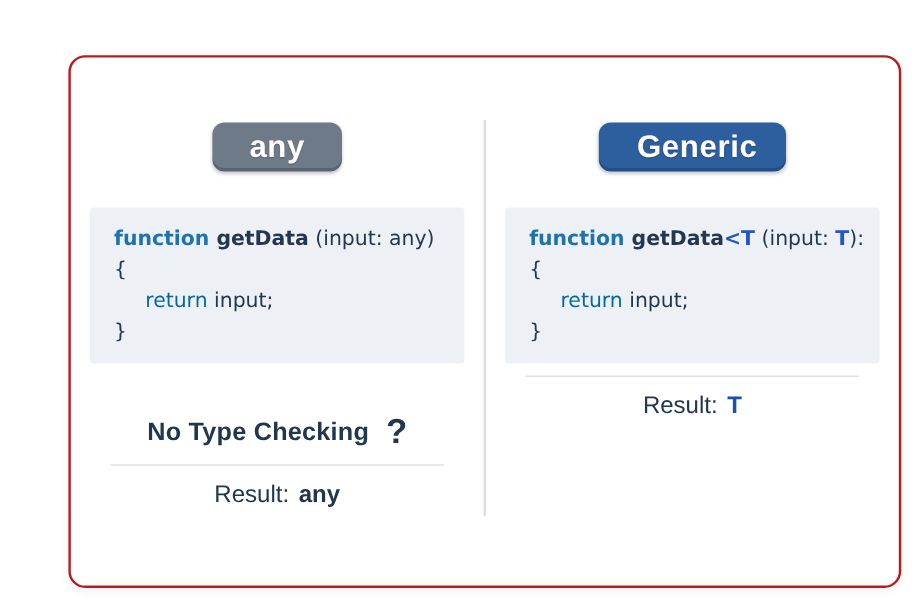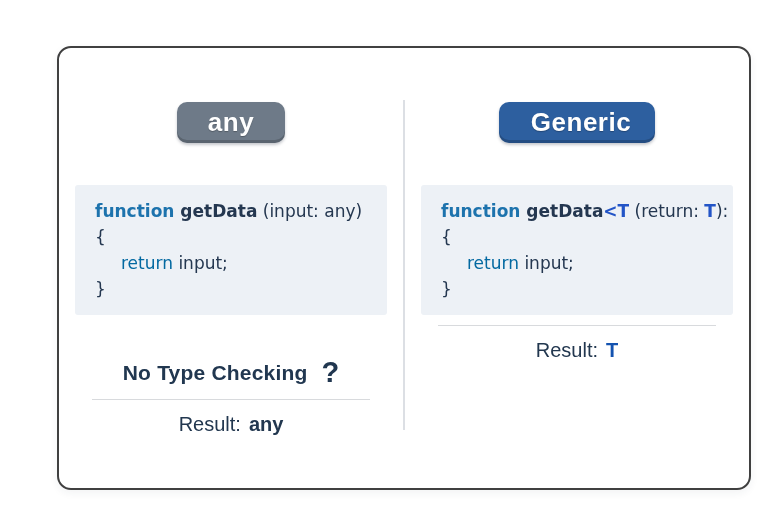--- a/index.html
+++ b/index.html
@@ -6,21 +6,21 @@
   html, body { width: 768px; height: 512px; background: #ffffff; overflow: hidden; }
   body { font-family: "Liberation Sans", sans-serif; }
 
   .page {
     width: 768px; height: 512px; position: relative; background: #ffffff;
   }
 
   .card {
     position: absolute; left: 57px; top: 46px; width: 694px; height: 444px;
     background: #ffffff;
-    border: 2px solid #404040;
+    border: 2px solid #b91c1c;
     border-radius: 14px;
     box-shadow: 0 3px 8px rgba(40,50,70,0.06);
     display: flex;
     flex-direction: row;
   }
 
   .col {
     flex: 1 1 0;
     display: flex;
     flex-direction: column;
@@ -47,21 +47,21 @@
     font-weight: bold;
     display: flex;
     align-items: center;
     justify-content: center;
     box-shadow: inset 0 -3px 0 rgba(0,0,0,0.18), 0 2px 3px rgba(30,40,60,0.25);
     text-shadow: 0 1px 1px rgba(0,0,0,0.25);
     letter-spacing: 0.5px;
   }
 
   .code {
-    margin-top: 42px;
+    margin-top: 30px;
     width: 312px;
     background: #edf1f6;
     border-radius: 3px;
     padding: 13px 8px 13px 20px;
     font-family: "DejaVu Sans", sans-serif;
     font-size: 17px;
     color: #243750;
   }
   .code-line { white-space: pre; line-height: 26px; }
   .code-line.indent { padding-left: 26px; }
@@ -138,21 +138,21 @@
         <span class="result-value" style="color: rgb(34, 55, 79);">any</span>
       </div>
     </section>
 
     <div class="vdivider"></div>
 
     <section class="col">
       <div class="badge" style="background: rgb(45, 95, 159); padding-left: 32px;">Generic</div>
 
       <div class="code">
-        <div class="code-line"><span class="kw-function">function</span><span class="fn-name"> getData</span><span class="generic-tok">&lt;T</span><span class="plain-tok"> (return: </span><span class="generic-tok">T</span><span class="plain-tok">):</span></div>
+        <div class="code-line"><span class="kw-function">function</span><span class="fn-name"> getData</span><span class="generic-tok">&lt;T</span><span class="plain-tok"> (input: </span><span class="generic-tok">T</span><span class="plain-tok">):</span></div>
         <div class="code-line"><span class="plain-tok">{</span></div>
         <div class="code-line indent"><span class="kw-return">return</span><span class="plain-tok"> input;</span></div>
         <div class="code-line"><span class="plain-tok">}</span></div>
       </div>
 
 
       <div class="hdivider"></div>
 
       <div class="result">
         <span class="result-label">Result:</span>

